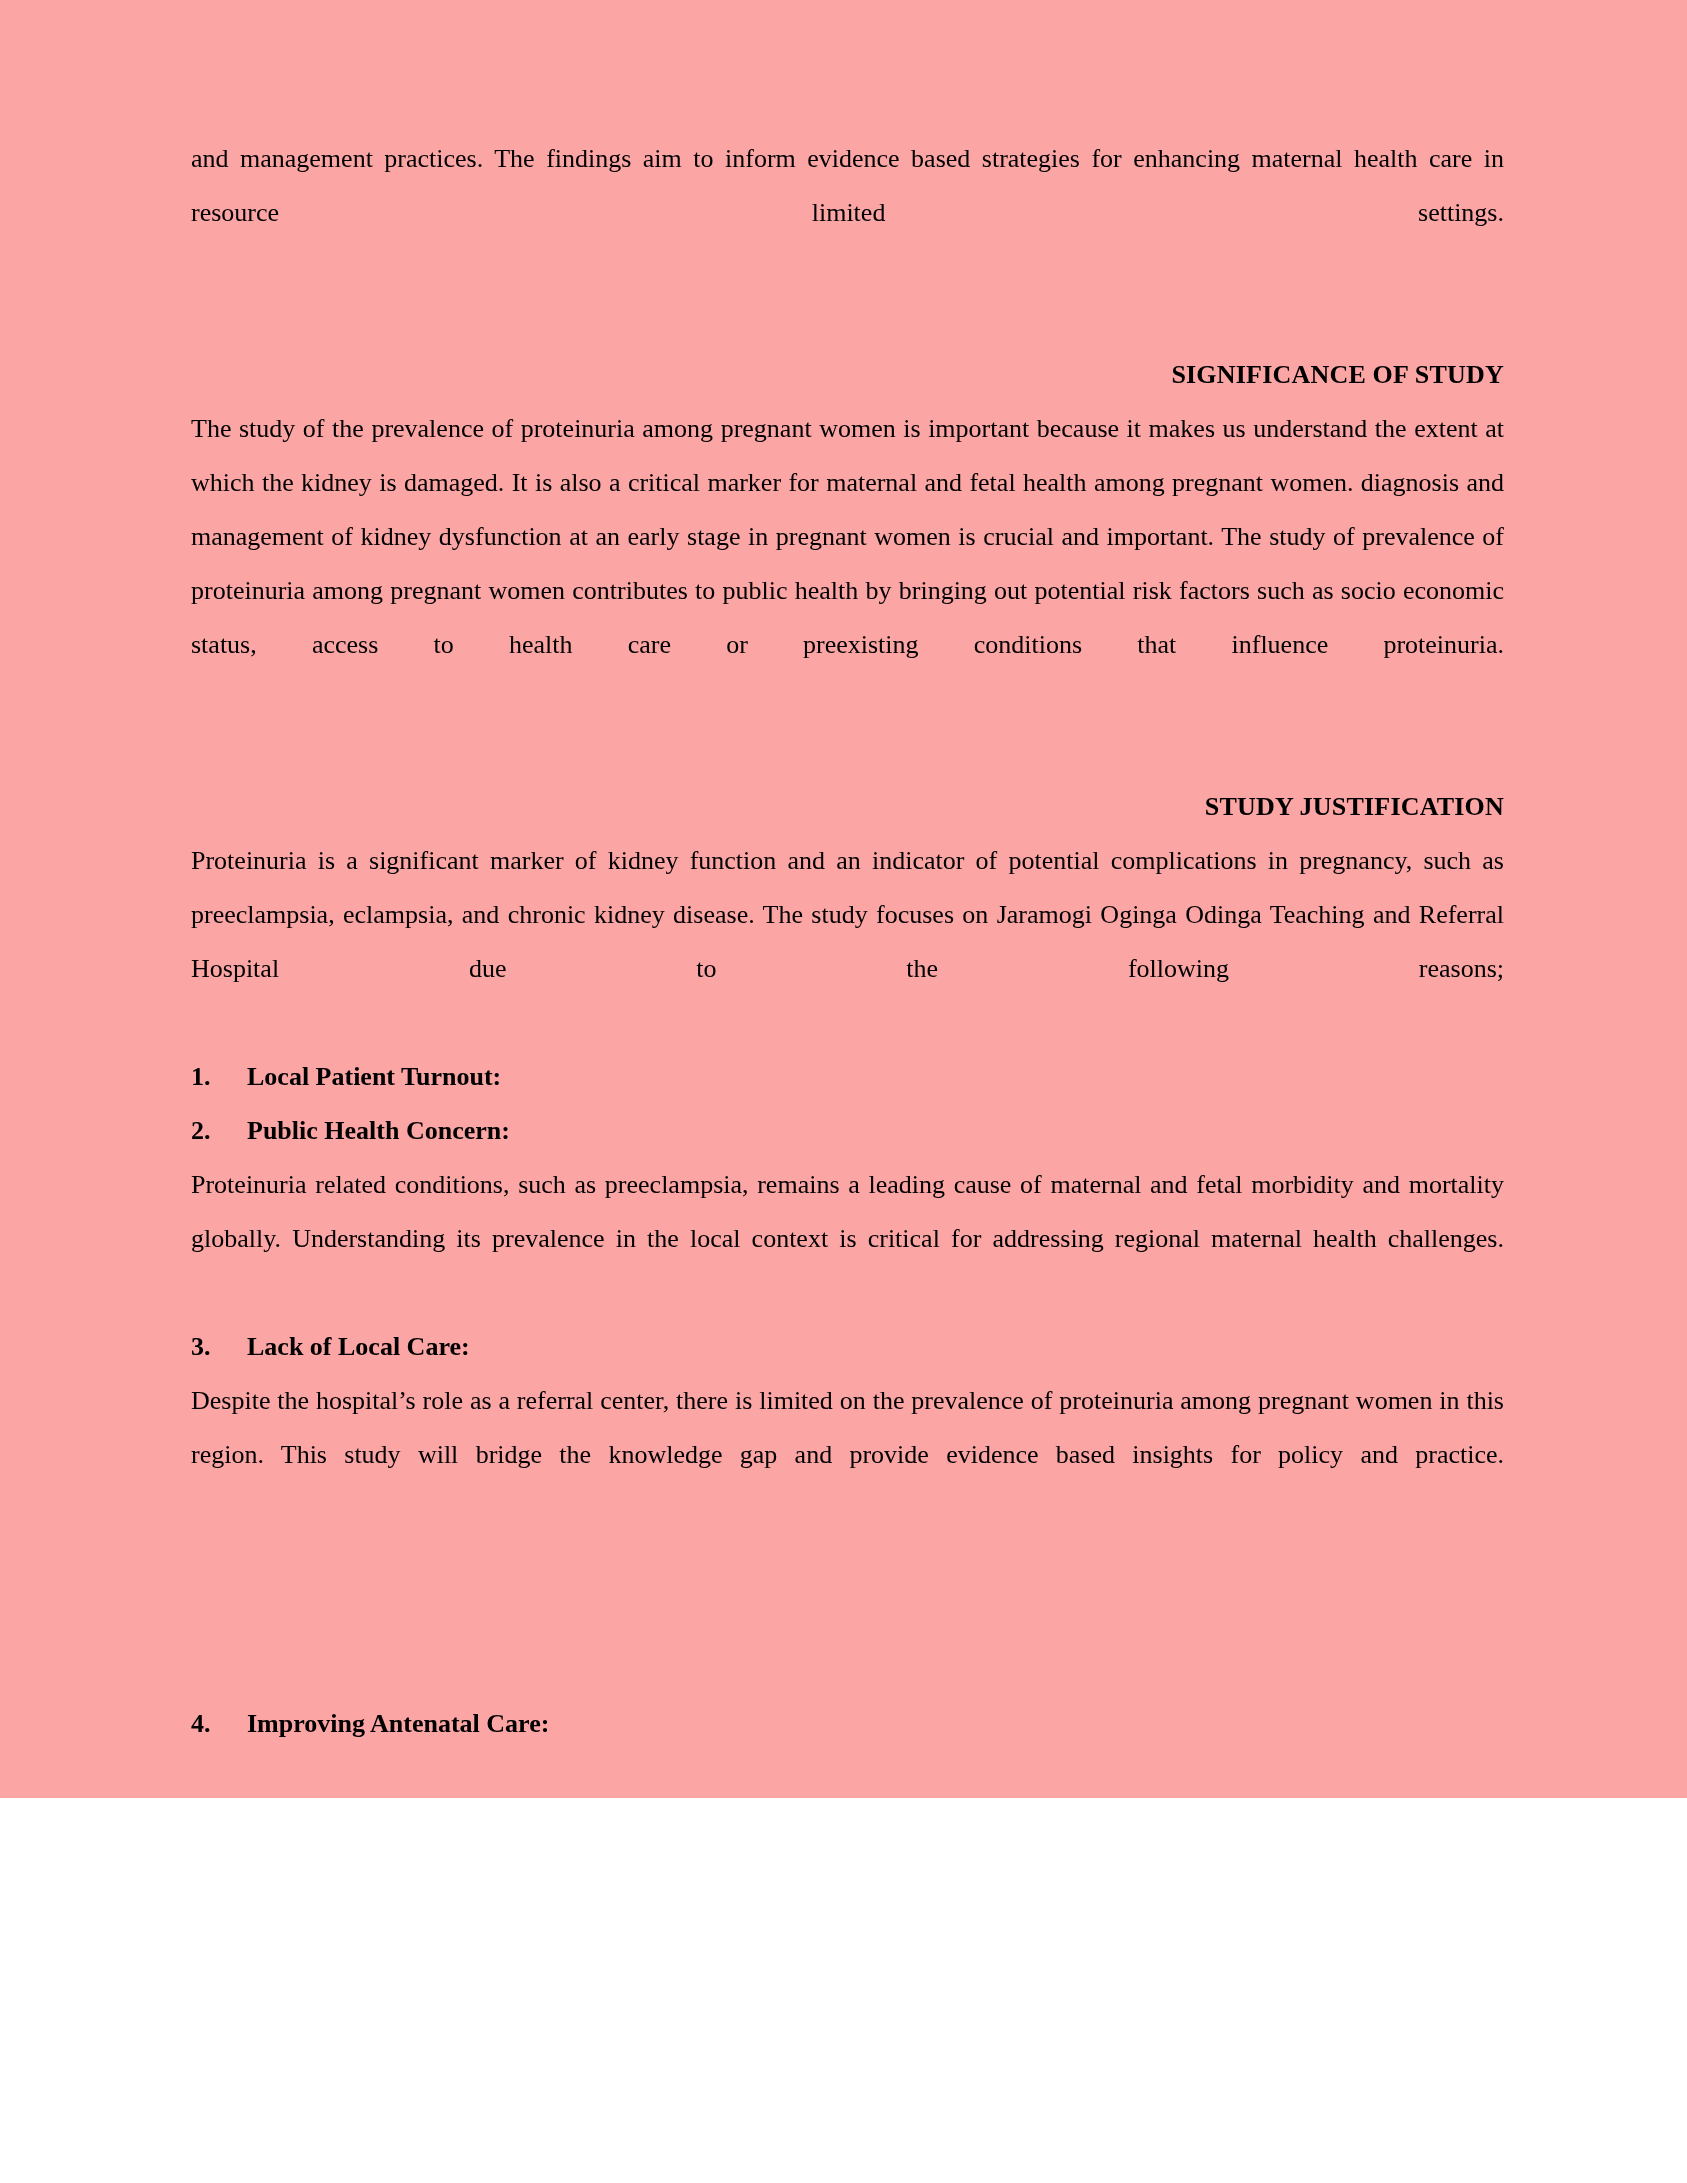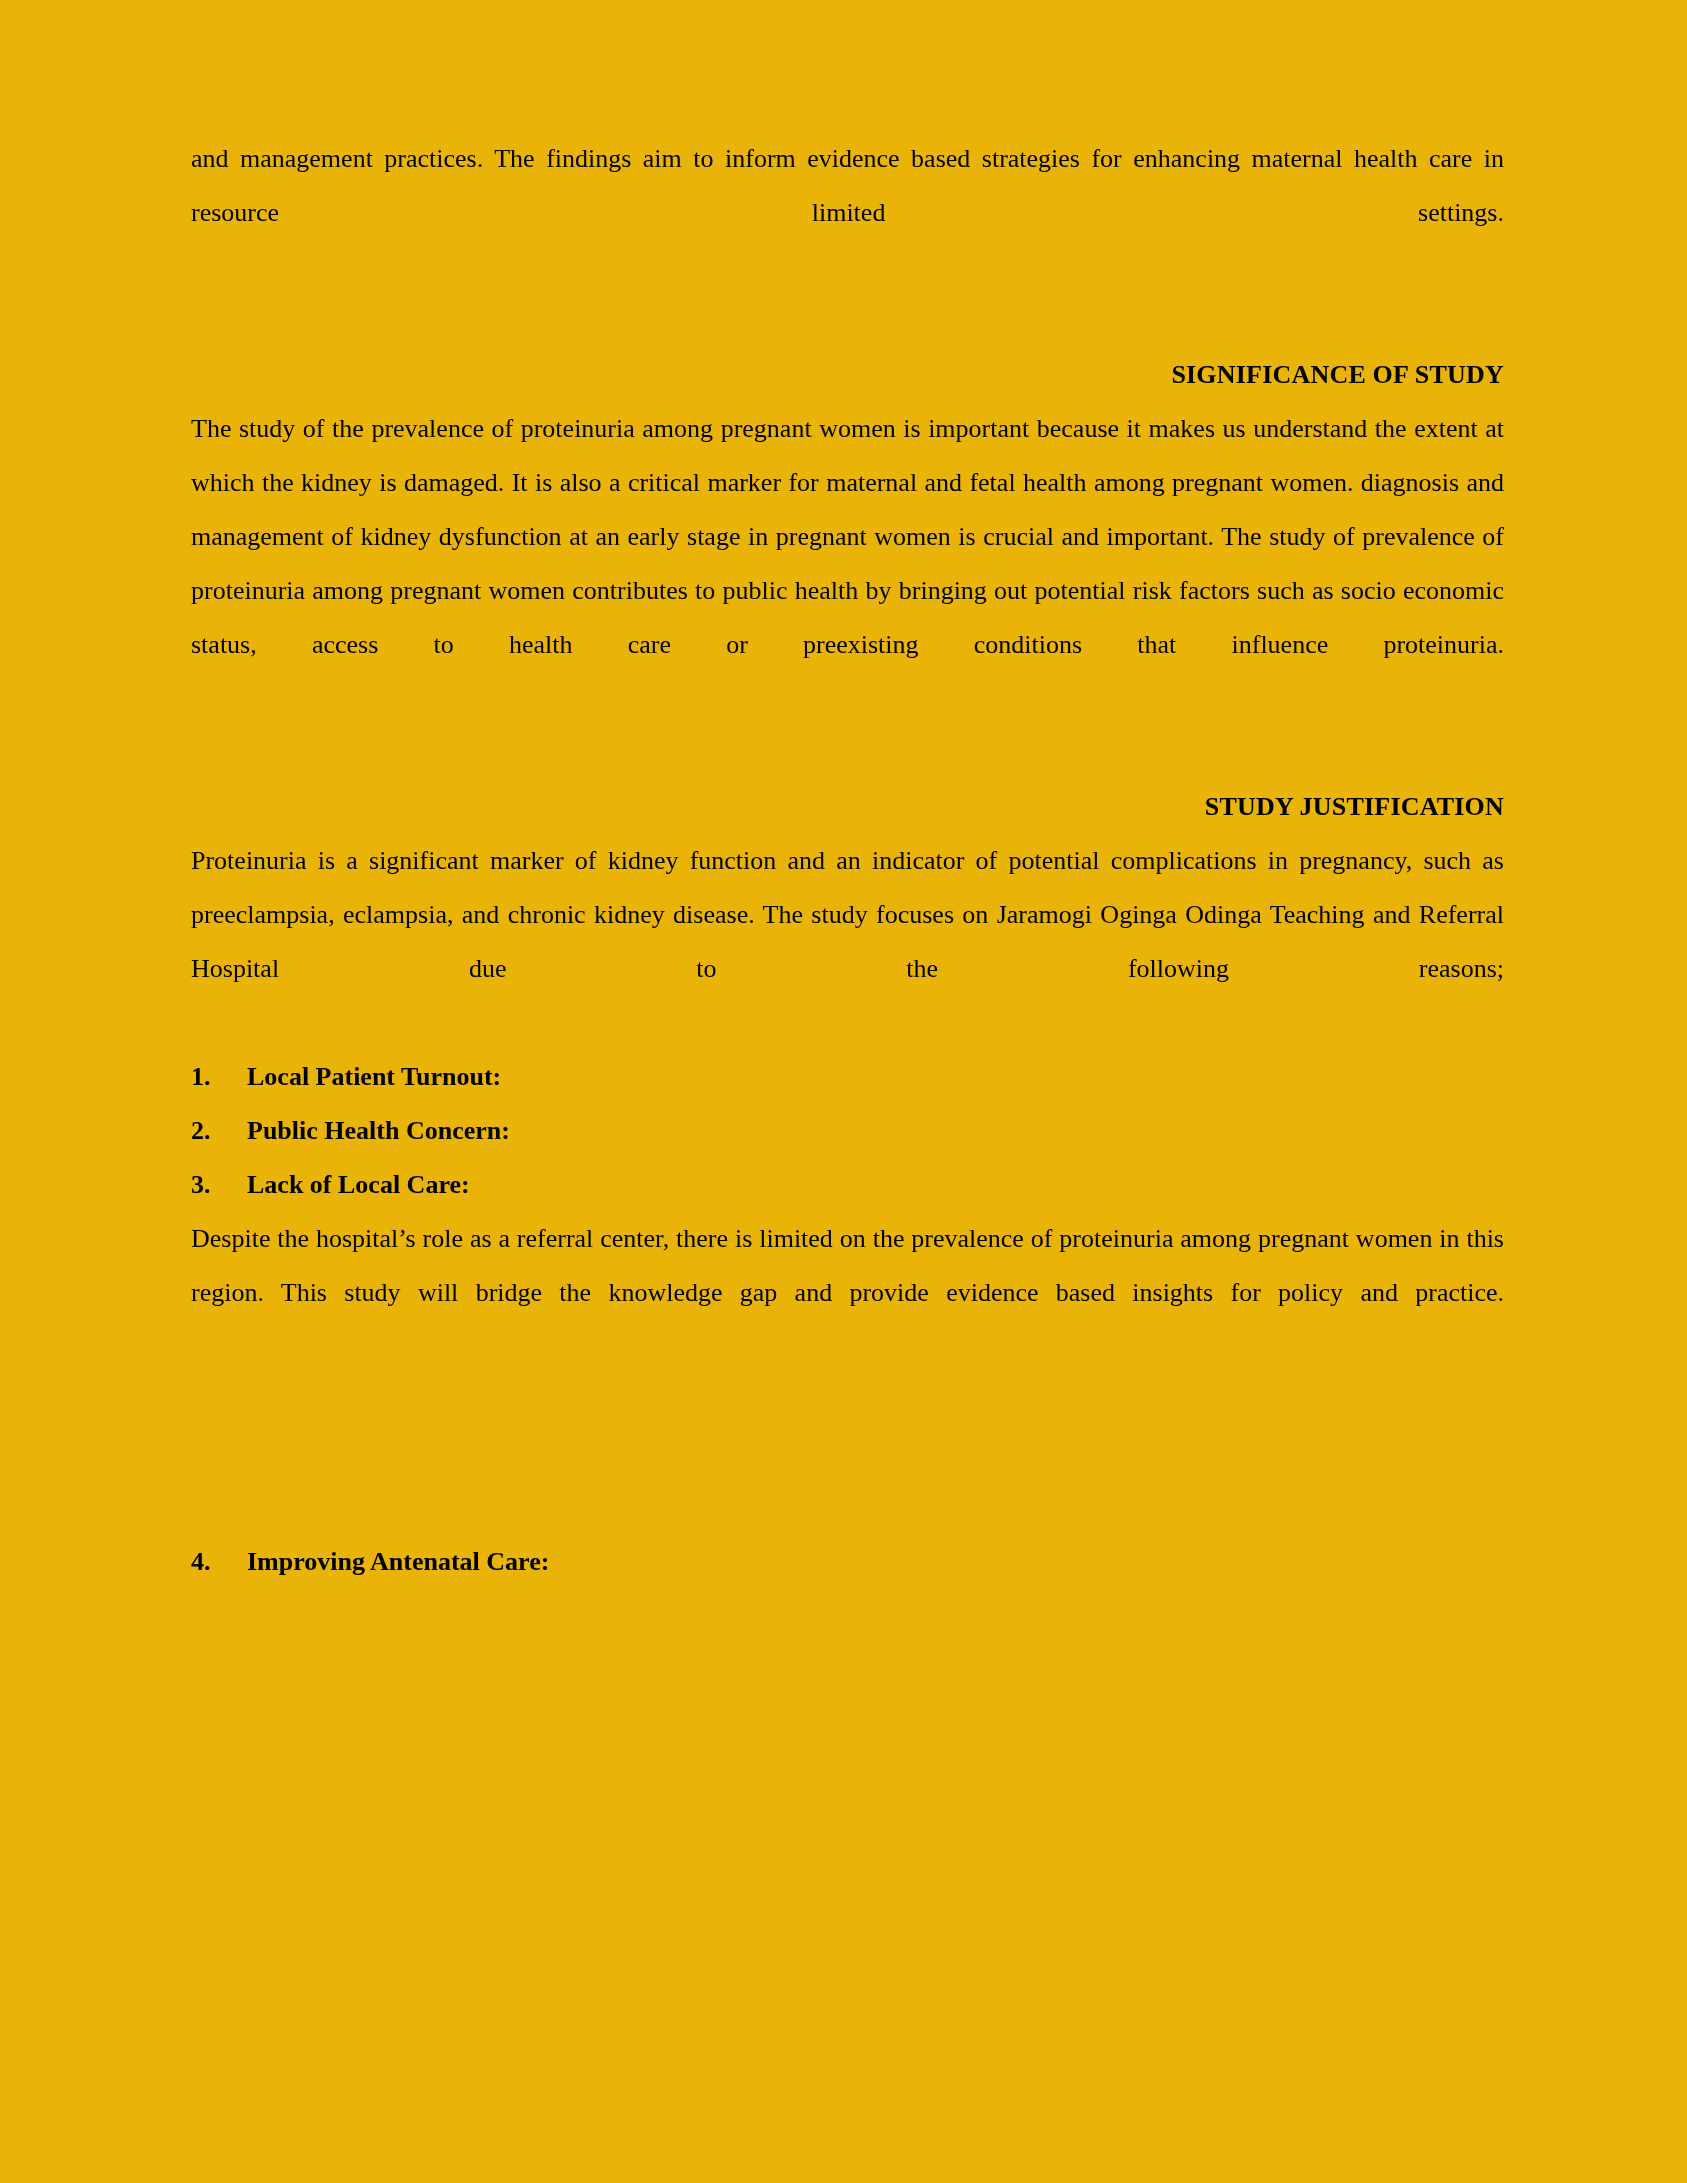--- a/index.html
+++ b/index.html
@@ -4,22 +4,22 @@
 <title>Document Page</title>
 <style>
   html, body {
     margin: 0;
     padding: 0;
     background: #ffffff;
   }
   .page {
     position: relative;
     width: 1687px;
-    height: 2183px;
-    background: #eab308;
+    height: 1798px;
+    background: #fca5a5;
     box-sizing: border-box;
     font-family: "Liberation Serif", "DejaVu Serif", serif;
     color: #000000;
   }
   .content {
     position: absolute;
     left: 191px;
     top: 132px;
     width: 1313px;
   }
@@ -92,20 +92,21 @@
       <span class="num">1.</span>
       <span>Local Patient Turnout:</span>
     </div>
 
 
     <div class="listitem">
       <span class="num">2.</span>
       <span>Public Health Concern:</span>
     </div>
 
+    <p class="para"> Proteinuria related conditions, such as preeclampsia, remains a leading cause of maternal and fetal morbidity and mortality globally. Understanding its prevalence in the local context is critical for addressing regional maternal health challenges.</p>
 
     <div class="listitem">
       <span class="num">3.</span>
       <span>Lack of Local Care:</span>
     </div>
 
     <p class="para">Despite the hospital’s role as a referral center, there is limited on the prevalence of proteinuria among pregnant women in this region. This study will bridge the knowledge gap and provide evidence based insights for policy and practice.</p>
 
     <div class="spacer-xl"></div>
 

